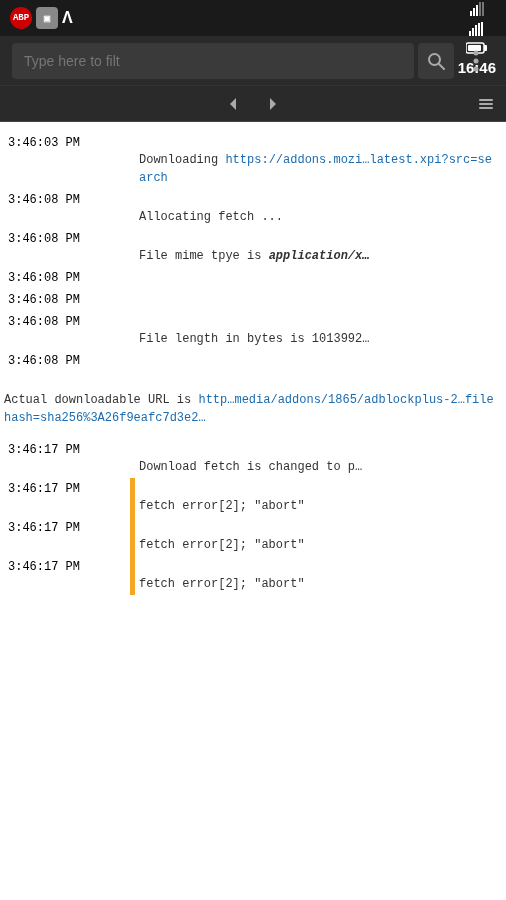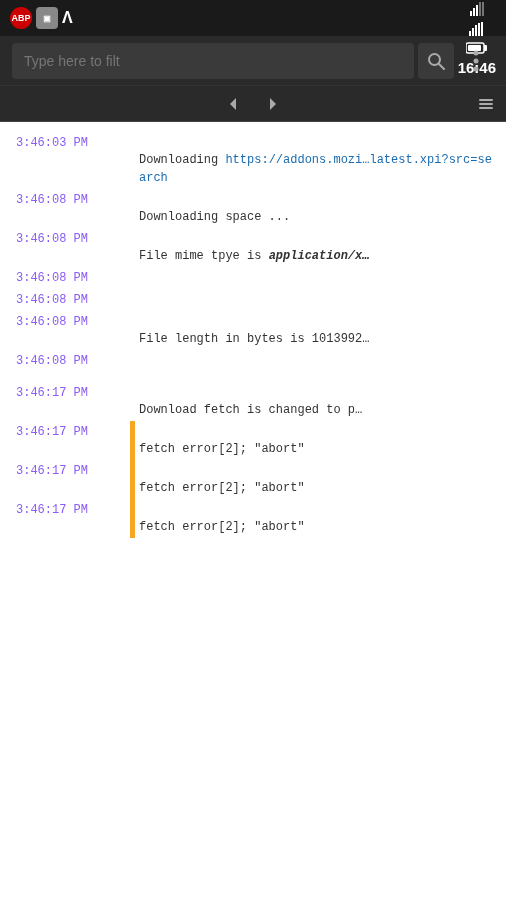--- a/index.html
+++ b/index.html
@@ -41,21 +41,21 @@
       width: 22px;
       height: 22px;
       background: #cc0000;
       border-radius: 50%;
       display: flex;
       align-items: center;
       justify-content: center;
       color: white;
       font-size: 9px;
       font-weight: bold;
-      font-family: Liberation Sans, sans-serif;
+      font-family: Liberation Mono, monospace;
     }
 
     .abp-icon2 {
       width: 22px;
       height: 22px;
       background: #888;
       border-radius: 4px;
       display: flex;
       align-items: center;
       justify-content: center;
@@ -151,24 +151,24 @@
     }
 
     .log-entry {
       display: flex;
       align-items: flex-start;
       min-height: 22px;
       position: relative;
     }
 
     .log-timestamp {
-      color: #8b5cf6;
+      color: #000000;
       font-size: 12px;
       white-space: nowrap;
-      padding: 2px 6px 2px 16px;
+      padding: 2px 6px 2px 8px;
       min-width: 130px;
       flex-shrink: 0;
       line-height: 1.5;
     }
 
     .log-indicator {
       width: 5px;
       flex-shrink: 0;
       align-self: stretch;
       min-height: 22px;
@@ -299,21 +299,21 @@
   <div class="log-entry">
     <span class="log-timestamp">3:46:03 PM</span>
     <div class="log-indicator"></div>
     <span class="log-message">Downloading <span class="link">https://addons.mozi…latest.xpi?src=search</span></span>
   </div>
 
 
   <div class="log-entry">
     <span class="log-timestamp">3:46:08 PM</span>
     <div class="log-indicator"></div>
-    <span class="log-message">Downloading space ...</span>
+    <span class="log-message">Allocating fetch ...</span>
   </div>
 
   <div class="log-entry">
     <span class="log-timestamp">3:46:08 PM</span>
     <div class="log-indicator"></div>
     <span class="log-message">File mime tpye is <span class="bold">application/x…</span></span>
   </div>
 
   <div class="log-entry">
     <span class="log-timestamp">3:46:08 PM</span>
@@ -327,20 +327,21 @@
 
   <div class="log-entry">
     <span class="log-timestamp">3:46:08 PM</span>
     <div class="log-indicator"></div>
     <span class="log-message">File length in bytes is 1013992…</span>
   </div>
 
   <div class="log-entry" style="flex-wrap:wrap;">
     <span class="log-timestamp">3:46:08 PM</span>
     <div class="log-indicator"></div>
+    <span class="log-message">Actual downloadable URL is <span class="link">http…media/addons/1865/adblockplus-2…filehash=sha256%3A26f9eafc7d3e2…</span></span>
   </div>
 
   <div class="spacer-row"></div>
 
   <div class="log-entry">
     <span class="log-timestamp">3:46:17 PM</span>
     <div class="log-indicator"></div>
     <span class="log-message">Download fetch is changed to p…</span>
   </div>
 

